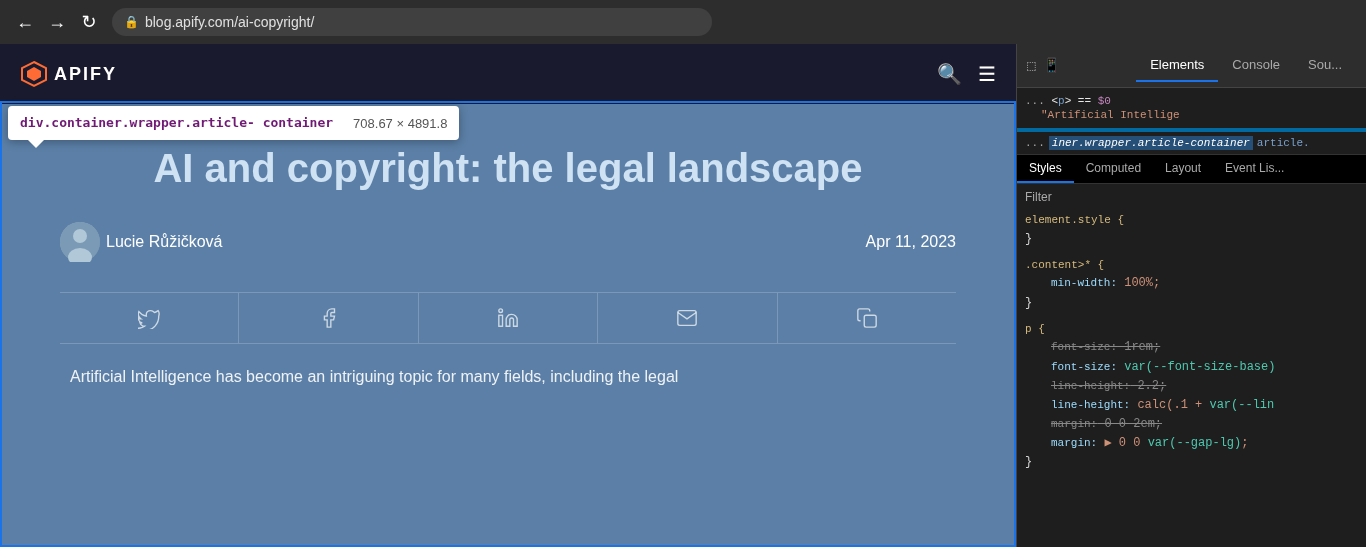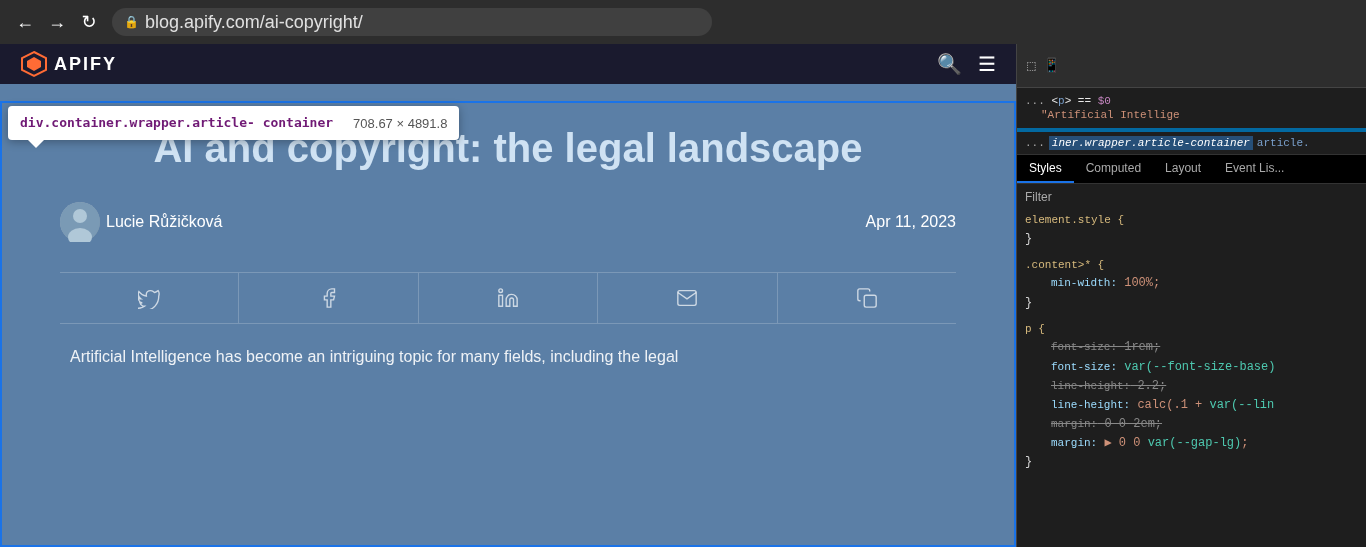--- a/index.html
+++ b/index.html
@@ -34,41 +34,41 @@
       background: #404040;
       border-radius: 20px;
       height: 28px;
       display: flex;
       align-items: center;
       padding: 0 12px;
       gap: 6px;
       max-width: 600px;
     }
     .lock-icon { color: #aaa; font-size: 12px; }
-    .address-text { color: #e0e0e0; font-size: 18px; }
+    .address-text { color: #e0e0e0; font-size: 14px; }
 
     
     .main-area {
       display: flex;
       flex: 1;
       overflow: hidden;
     }
 
     
     .website-panel {
       flex: 1;
       background: #5b7fa6;
       position: relative;
       overflow: hidden;
     }
 
     
     .site-navbar {
       background: #1a1a2e;
-      height: 40px;
+      height: 60px;
       display: flex;
       align-items: center;
       padding: 0 20px;
       justify-content: space-between;
     }
     .apify-logo {
       display: flex;
       align-items: center;
       gap: 6px;
       color: white;
@@ -420,20 +420,25 @@
       <p class="article-excerpt">Artificial Intelligence has become an intriguing topic for many fields, including the legal</p>
     </div>
   </div>
 
   <div class="devtools-panel">
 
     <div class="devtools-toolbar">
       <span style="color:#aaa; font-size:14px; cursor:pointer;">⬚</span>
       <span style="color:#aaa; font-size:14px; cursor:pointer;">📱</span>
       <div style="flex:1;"></div>
+      <div class="devtools-tabs" style="border:none; background:transparent;">
+        <div class="devtools-tab active">Elements</div>
+        <div class="devtools-tab">Console</div>
+        <div class="devtools-tab">Sou...</div>
+      </div>
     </div>
 
     <div class="dom-section" style="border-bottom: 4px solid #0369a1;">
       <div class="dom-line">
         <span style="color:#aaa;">...</span>
         <span style="color:#e8e8e8;"> &lt;<span style="color:#7aa0cc;">p</span>&gt; == <span style="color:#c586c0;">$0</span></span>
       </div>
       <div class="dom-line" style="padding-left:16px; color:#ce9178;">
         "Artificial Intellige
       </div>

